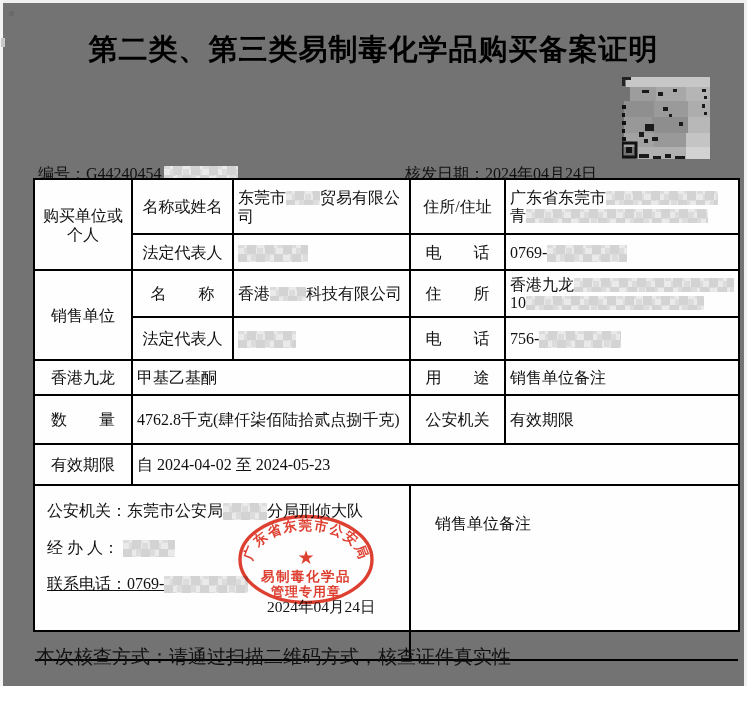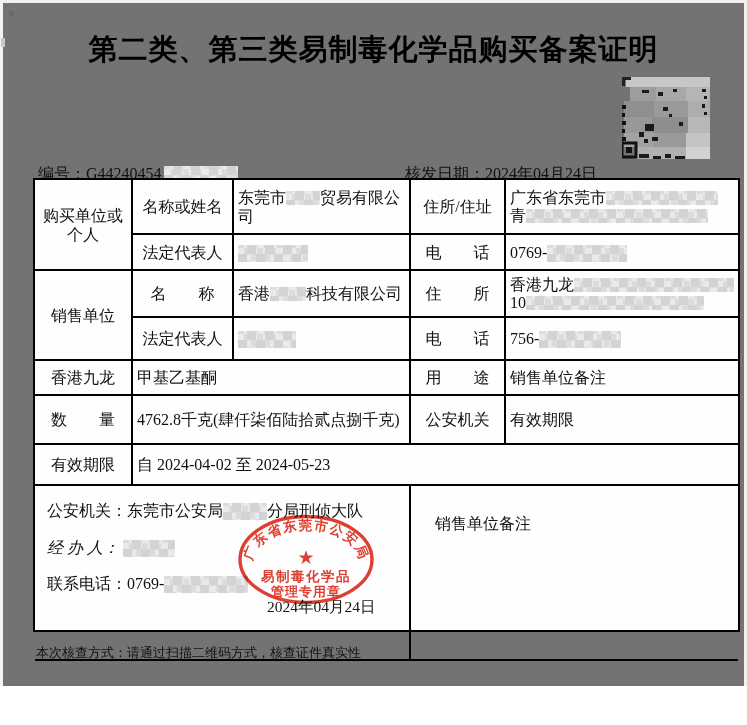--- a/index.html
+++ b/index.html
@@ -50,38 +50,38 @@
   }
   table.cert td:last-child{border-right:none;}
   td.lbl{text-align:center; padding:2px 3px;}
   td.val{padding-left:7px;}
   .addr div{line-height:18px;}
 
   
   .row8-left{position:relative; height:100%;}
   .r8line{position:absolute; left:8px; white-space:nowrap;}
   .r8line.l1{top:11px;}
-  .r8line.l2{top:48px;font-style:italic;}
-  .r8line.l3{top:84px;}
+  .r8line.l2{top:48px;}
+  .r8line.l3{top:84px;text-decoration:underline;}
   .row8-right{position:relative;}
   .remark{position:absolute; left:8px; top:12px;}
 
   
   .stamp{position:absolute; left:236px; top:511px; width:142px; height:97px;
          mix-blend-mode:multiply; opacity:.95;}
   .stamp text{font-family:"DejaVu Sans","Liberation Sans",sans-serif; font-weight:bold;}
   .stamp-date{
     position:absolute; left:267px; top:597px; width:130px;
     font-size:15.5px; color:#141414; mix-blend-mode:multiply; white-space:nowrap;
   }
 
   
   .qr{position:absolute; left:622px; top:77px; width:92px; height:85px;}
 
-  .footer-note{position:absolute; left:36px; top:644px; white-space:nowrap; font-size:13px;}
+  .footer-note{position:absolute; left:36px; top:644px; white-space:nowrap; font-size:19px;}
 </style>
 </head>
 <body>
 
 <div class="sheet">
   <div class="edge-top"></div>
   <div class="edge-bottom"></div>
   <div class="edge-left"></div>
   <div class="edge-right"></div>
   <div class="speck1"></div>

